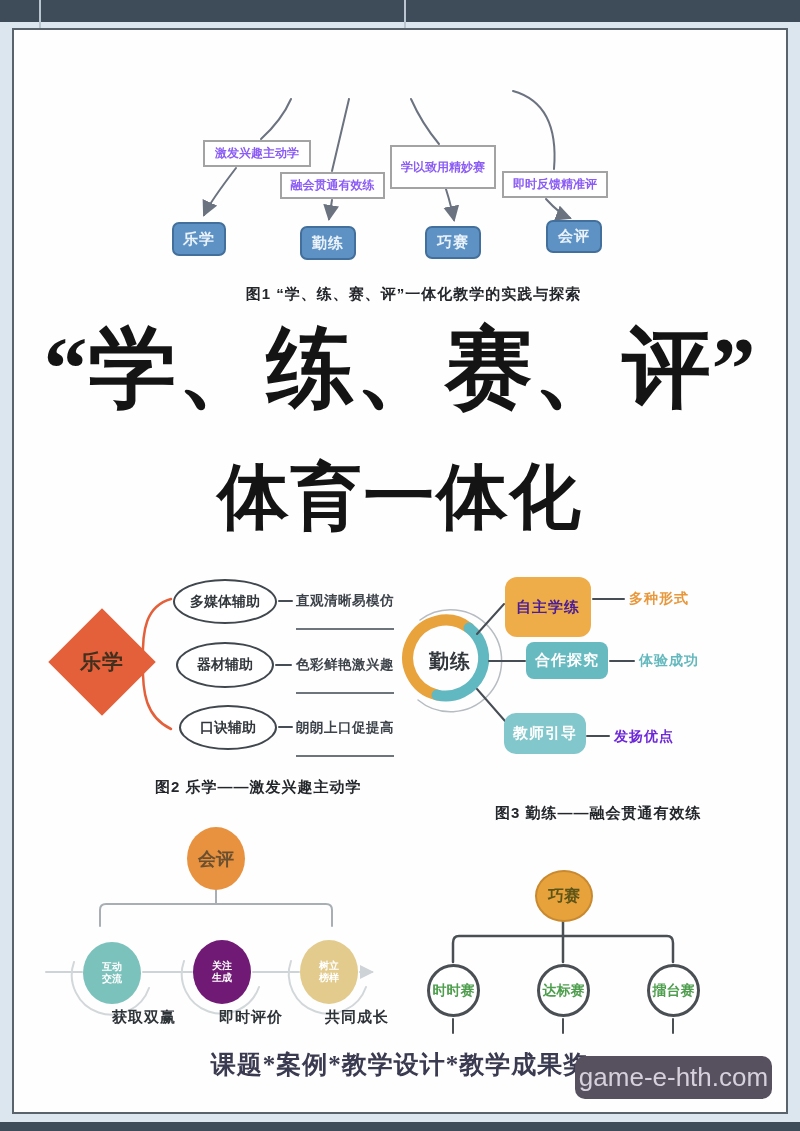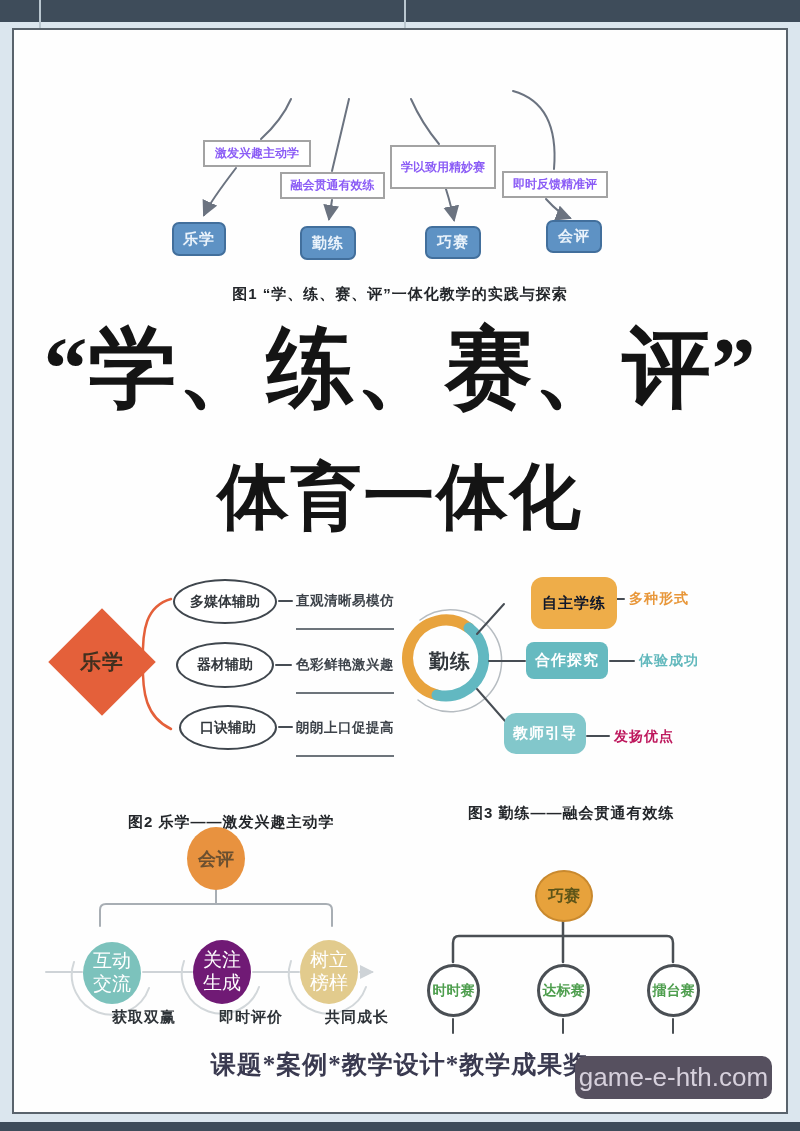--- a/index.html
+++ b/index.html
@@ -11,39 +11,39 @@
   .page{position:absolute;left:12px;top:28px;width:772px;height:1082px;background:#fefefe;border:2px solid #59636c;}
   .overlay{position:absolute;left:0;top:0;width:800px;height:1131px;pointer-events:none;}
   .abs{position:absolute;box-sizing:border-box;}
   .ctr{display:flex;align-items:center;justify-content:center;text-align:center;}
   
   .f1-title{background:#c9cfd6;border:2px solid #8e979e;border-radius:8px;color:#3b3f63;
             font-size:14px;font-weight:bold;letter-spacing:.5px;}
   .f1-box{background:#fff;border:2px solid #a3a3a3;color:#8b5cf6;font-size:12px;font-weight:bold;}
   .f1-node{background:#5e92c4;border:2px solid #426f9c;border-radius:7px;color:#eaf3fb;
            font-size:15px;font-weight:bold;letter-spacing:1px;}
-  .caption{color:#23262a;font-size:15px;font-weight:bold;letter-spacing:1px;}
+  .caption{color:#23262a;font-size:15px;font-weight:bold;letter-spacing:1px;padding-left:27px;}
   
   .big1{width:800px;text-align:center;font-family:"Liberation Serif",serif;font-weight:bold;
         font-size:88px;color:#141414;letter-spacing:1px;line-height:1.15;}
   .big2{width:800px;text-align:center;font-family:"Liberation Serif",serif;font-weight:bold;
         font-size:71px;color:#141414;letter-spacing:2px;}
   
   .diamond{background:#e4603a;transform:rotate(45deg);}
   .diamond span{transform:rotate(-45deg);font-size:21px;font-weight:bold;color:#42301f;letter-spacing:1px;}
   .f2-ellipse{background:#fff;border:2px solid #40474e;border-radius:50%;
               color:#32373c;font-size:14px;font-weight:bold;}
   .f2-desc{color:#3d434a;font-size:13.5px;font-weight:bold;border-bottom:2px solid #6d747b;
            padding-bottom:18px;letter-spacing:.5px;}
   
   .f3-root{color:#32373c;font-size:20px;font-weight:bold;letter-spacing:1px;}
   .pill{font-size:15px;font-weight:bold;letter-spacing:1px;}
   .f3-lab{font-size:14px;font-weight:bold;letter-spacing:1px;}
   
-  .circle{border-radius:50%;color:#fff;font-size:19px;font-weight:normal;white-space:pre-line;line-height:1.2;}
+  .circle{border-radius:50%;color:#fff;font-size:10px;font-weight:bold;white-space:pre-line;line-height:1.2;}
   .f4-root{background:#e8923f;border-radius:50%;color:#6b5030;font-size:18px;font-weight:bold;}
   .f4-lab{color:#2e3338;font-size:15px;font-weight:bold;letter-spacing:1px;}
   .f5-root{background:#e7a23c;border:2px solid #c9892e;border-radius:50%;
            color:#5d5418;font-size:16px;font-weight:bold;}
   .f5-circle{background:#fff;border:3px solid #4a4f54;border-radius:50%;
              color:#4e9e4e;font-size:14px;font-weight:bold;}
   
   .footer-line{width:800px;text-align:center;font-family:"Liberation Serif",serif;font-weight:bold;
                font-size:25px;color:#3a3a50;letter-spacing:1px;}
   .watermark{background:#56505f;border-radius:10px;color:#d6d0dc;font-size:26px;}
@@ -146,29 +146,29 @@
 
   <div class="abs ctr diamond" style="left:64px;top:624px;width:76px;height:76px;">
     <span>乐学</span>
   </div>
   <div class="abs ctr f2-ellipse" style="left:173px;top:579px;width:104px;height:45px;">多媒体辅助</div>
   <div class="abs ctr f2-ellipse" style="left:176px;top:642px;width:98px;height:46px;">器材辅助</div>
   <div class="abs ctr f2-ellipse" style="left:179px;top:705px;width:98px;height:45px;">口诀辅助</div>
   <div class="abs f2-desc" style="left:296px;top:592px;">直观清晰易模仿</div>
   <div class="abs f2-desc" style="left:296px;top:656px;">色彩鲜艳激兴趣</div>
   <div class="abs f2-desc" style="left:296px;top:719px;">朗朗上口促提高</div>
-  <div class="abs caption" style="left:128px;top:813px;text-align:center;">图2  乐学——激发兴趣主动学</div>
+  <div class="abs caption" style="left:128px;top:778px;text-align:center;">图2  乐学——激发兴趣主动学</div>
 
   <div class="abs ctr f3-root" style="left:418px;top:648px;width:64px;height:26px;">勤练</div>
-  <div class="abs ctr pill" style="left:531px;top:577px;width:86px;height:52px;border-radius:12px;background:#eead49;color:#0f172a;">自主学练</div>
+  <div class="abs ctr pill" style="left:505px;top:577px;width:86px;height:60px;border-radius:12px;background:#eead49;color:#4c1d95;">自主学练</div>
   <div class="abs ctr pill" style="left:526px;top:642px;width:82px;height:37px;border-radius:8px;background:#66bac0;color:#fff;">合作探究</div>
   <div class="abs ctr pill" style="left:504px;top:713px;width:82px;height:41px;border-radius:12px;background:#82c7cb;color:#fff;">教师引导</div>
   <div class="abs f3-lab" style="left:629px;top:590px;color:#e8973a;">多种形式</div>
   <div class="abs f3-lab" style="left:639px;top:652px;color:#63b9bd;">体验成功</div>
-  <div class="abs f3-lab" style="left:614px;top:728px;color:#be185d;">发扬优点</div>
+  <div class="abs f3-lab" style="left:614px;top:728px;color:#6d28d9;">发扬优点</div>
   <div class="abs caption" style="left:468px;top:804px;">图3  勤练——融会贯通有效练</div>
 
   <div class="abs ctr f4-root" style="left:187px;top:827px;width:58px;height:63px;">会评</div>
   <div class="abs ctr circle" style="left:83px;top:942px;width:58px;height:62px;background:#7cc2bc;">互动
 交流</div>
   <div class="abs ctr circle" style="left:193px;top:940px;width:58px;height:64px;background:#701a75;">关注
 生成</div>
   <div class="abs ctr circle" style="left:300px;top:940px;width:58px;height:64px;background:#e2cb8d;">树立
 榜样</div>
   <div class="abs f4-lab" style="left:112px;top:1008px;">获取双赢</div>

